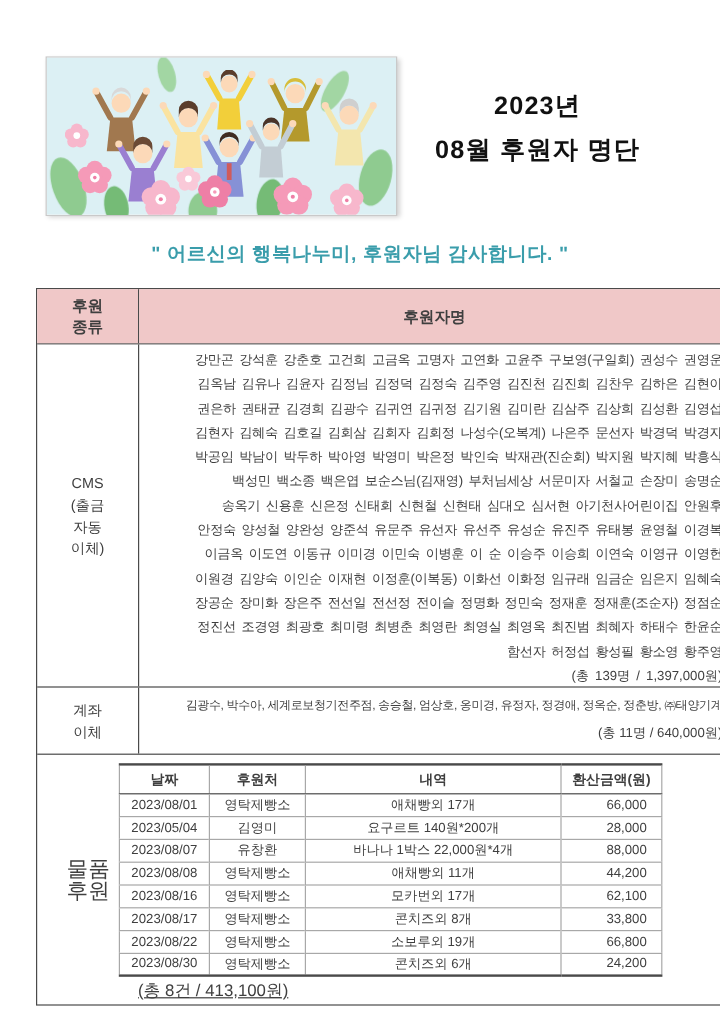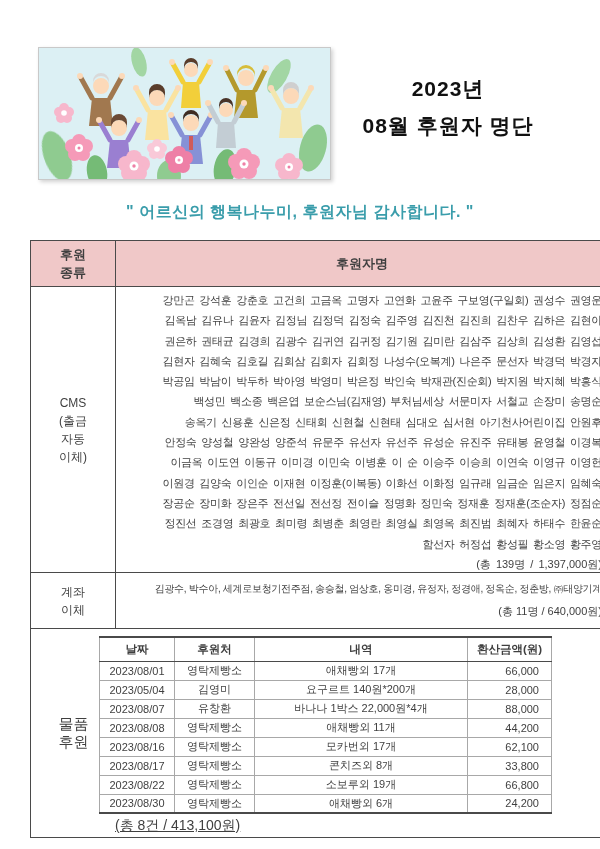--- a/index.html
+++ b/index.html
@@ -39,21 +39,21 @@
   .row-cms{height:286px;}
   .cms-lines{padding:3px 6px 0 7px;font-size:11px;letter-spacing:-.3px;word-spacing:2px;
     line-height:20.3px;white-space:nowrap;overflow:hidden;}
   .row-bank{height:56px;gap:28px;}
   .bank-content{padding:5px 6px 0 7px;font-size:11px;line-height:22px;overflow:hidden;}
   .bank-names{font-size:10px;letter-spacing:-.3px;white-space:nowrap;}
 
   .row-goods{height:208px;position:relative;}
   .goods-label{position:absolute;left:0;top:0;width:85px;height:100%;
     display:flex;flex-direction:column;align-items:center;justify-content:center;
-    font-size:15px;line-height:18px;}
+    font-size:18px;line-height:18px;}
   .goods-content{width:100%;height:100%;}
 
   table.goods{border-collapse:collapse;table-layout:fixed;width:452px;
     margin:7px 0 0 68px;font-size:11px;color:var(--txt);
     border-left:1px solid var(--blight);border-right:1px solid var(--blight);padding-left:20px;}
   table.goods th{border-top:2.5px solid var(--bdark);border-bottom:1.5px solid var(--bdark);
     font-weight:bold;height:24px;font-size:11.5px;text-align:center;}
   table.goods td{height:19px;text-align:center;border-top:1px solid var(--blight);}
   table.goods tbody tr:first-child td{border-top:none;}
   table.goods th+th,table.goods td+td{border-left:1px solid var(--blight);}
@@ -345,21 +345,21 @@
               </tr>
               <tr>
                 <td>2023/08/22</td>
                 <td>영탁제빵소</td>
                 <td>소보루외 19개</td>
                 <td class="amt">66,800</td>
               </tr>
               <tr>
                 <td>2023/08/30</td>
                 <td>영탁제빵소</td>
-                <td>애채빵외 6개</td>
+                <td>콘치즈외 6개</td>
                 <td class="amt">24,200</td>
               </tr>
             </tbody>
         </table>
         <div class="goods-total">(총 8건 / 413,100원)</div>
       </div>
     </div>
 
   </div>
 </div>

